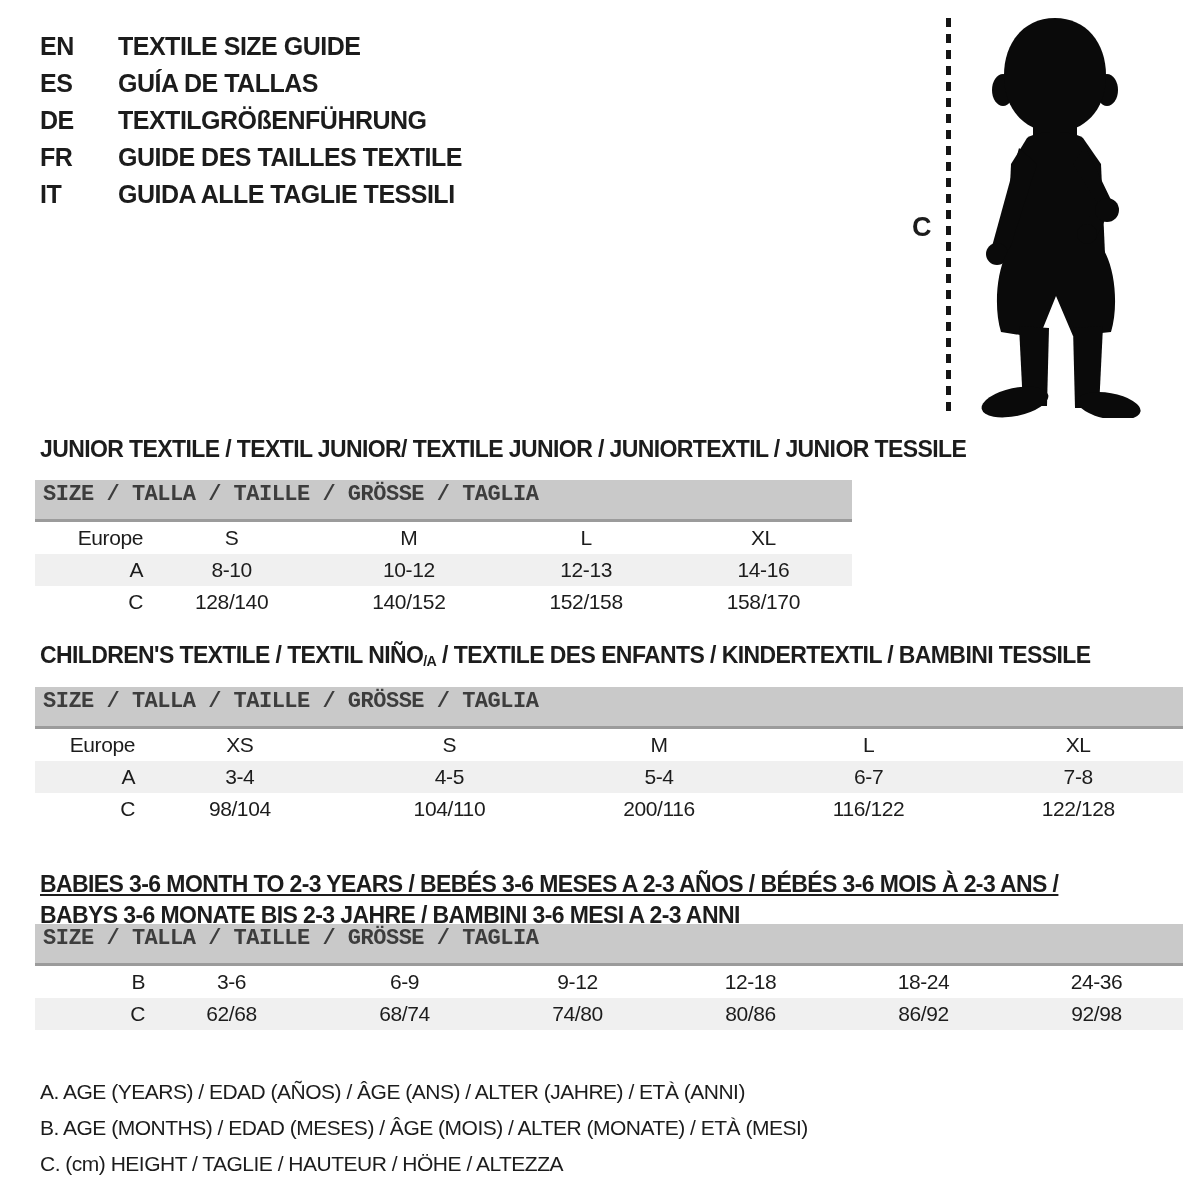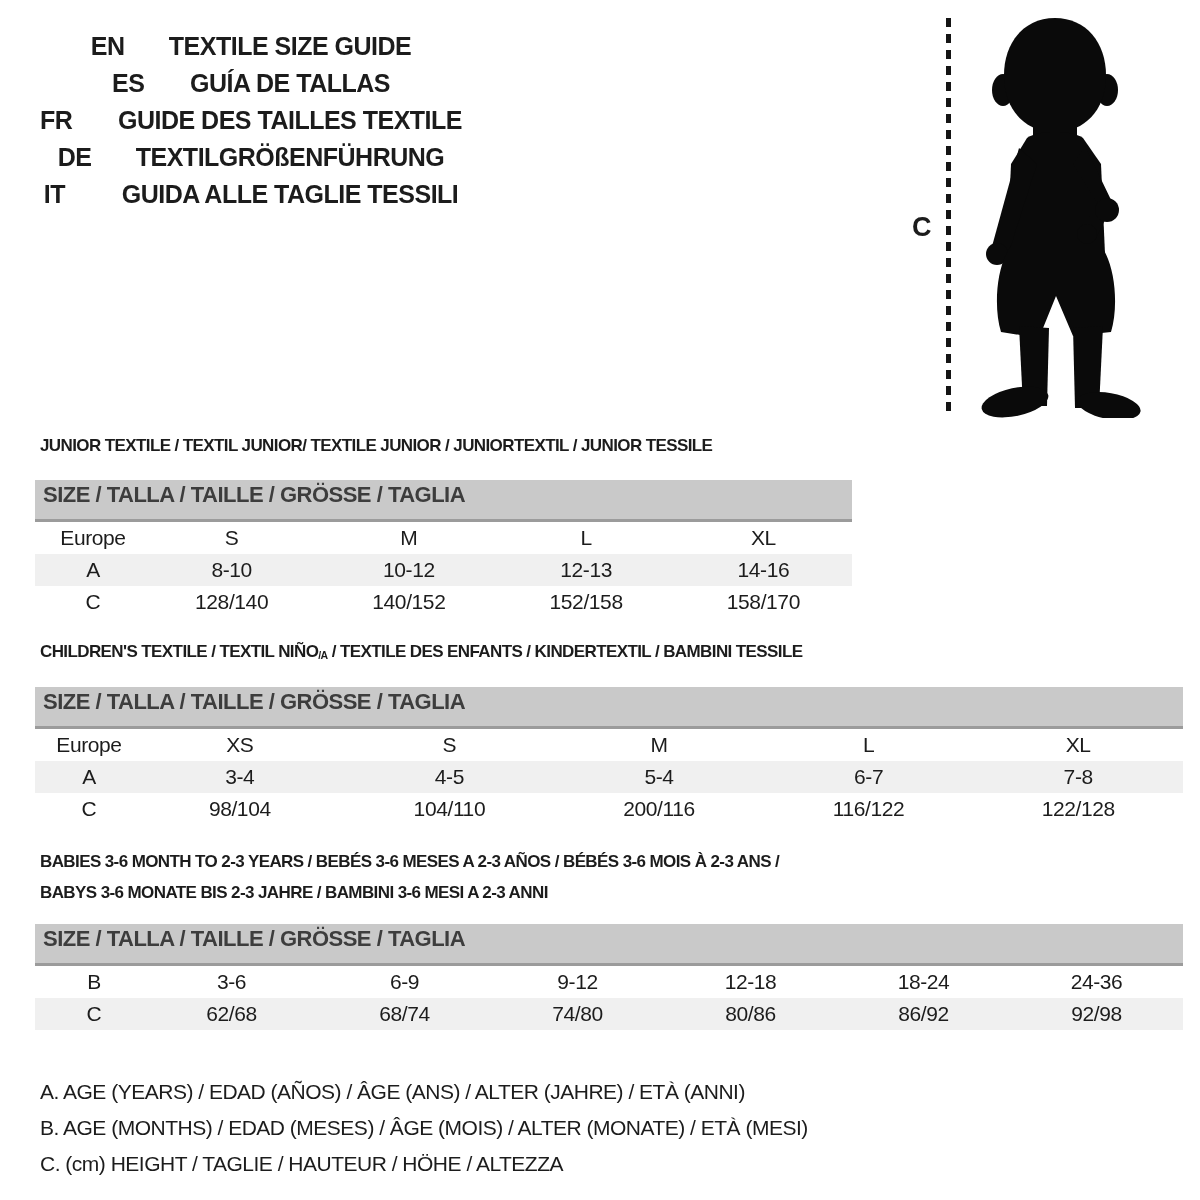--- a/index.html
+++ b/index.html
@@ -7,87 +7,88 @@
   body {
     width: 1200px; height: 1200px;
     position: relative;
     font-family: "Liberation Sans", sans-serif;
     color: #1c1c1c;
     overflow: hidden;
   }
 
   
   .langs { position: absolute; left: 40px; top: 28px; }
-  .lang-row { display: flex; height: 37px; align-items: center; justify-content: center; }
+  .lang-row { display: flex; height: 37px; align-items: center; }
   .lang-code { width: 78px; font-size: 25px; font-weight: bold; letter-spacing: -0.5px; }
   .lang-title { font-size: 25px; font-weight: bold; letter-spacing: -0.5px; }
 
   
   .height-line {
     position: absolute; left: 946px; top: 18px;
     width: 5px; height: 398px;
     background: repeating-linear-gradient(to bottom, #141414 0px, #141414 9px, transparent 9px, transparent 16px);
   }
   .c-label {
     position: absolute; left: 912px; top: 212px;
     font-size: 27px; font-weight: bold;
   }
   .silhouette { position: absolute; left: 966px; top: 14px; width: 178px; height: 404px; }
 
   
-  .sec-title { position: absolute; left: 40px; font-size: 17px; font-weight: bold; letter-spacing: -0.6px; white-space: nowrap; }
+  .sec-title { position: absolute; left: 40px; font-size: 23px; font-weight: bold; letter-spacing: -0.6px; white-space: nowrap; }
   .sec-title .sub { font-size: 0.62em; vertical-align: -0.22em; }
   .sec-title-junior   { top: 436px; }
   .sec-title-children { top: 642px; }
-  .sec-title-babies   { top: 846px; line-height: 31px; }
+  .sec-title-babies   { top: 869px; line-height: 31px; text-decoration: underline; }
 
   .sizetable { position: absolute; left: 35px; }
   .t-junior   { top: 480px; width: 817px; }
   .t-children { top: 687px; width: 1148px; }
   .t-babies   { top: 924px; width: 1148px; }
 
   .size-header {
     height: 42px; line-height: 30px;
     background: #c9c9c9;
     border-bottom: 3px solid #9b9b9b;
     padding-left: 8px;
     font-size: 22px; font-weight: bold; color: #3d3d3d;
     letter-spacing: -0.5px;
+    font-family: Liberation Mono, monospace;
   }
   .trow { display: grid; height: 32px; align-items: center; font-size: 21px; letter-spacing: -0.4px; }
   .t-junior   .trow { grid-template-columns: 108px repeat(4, 1fr); }
   .t-children .trow { grid-template-columns: 100px repeat(5, 1fr); }
   .t-babies   .trow { grid-template-columns: 110px repeat(6, 1fr); }
   .trow.shaded { background: #f0f0f0; }
   .cell { text-align: center; }
-  .cell.label { text-align: center; padding-left: 8px; }
+  .cell.label { text-align: right; padding-left: 8px; }
 
   
   .legend { position: absolute; left: 40px; top: 1074px; }
   .legend-line { font-size: 21px; font-weight: normal; letter-spacing: -0.5px; height: 36px; line-height: 36px; white-space: nowrap; }
 </style>
 </head>
 <body>
 
 <div class="langs">
   <div class="lang-row">
     <span class="lang-code">EN</span>
     <span class="lang-title">TEXTILE SIZE GUIDE</span>
   </div>
   <div class="lang-row">
     <span class="lang-code">ES</span>
     <span class="lang-title">GUÍA DE TALLAS</span>
   </div>
   <div class="lang-row">
+    <span class="lang-code">DE</span>
+    <span class="lang-title">TEXTILGRÖßENFÜHRUNG</span>
+  </div>
+  <div class="lang-row">
     <span class="lang-code">FR</span>
     <span class="lang-title">GUIDE DES TAILLES TEXTILE</span>
-  </div>
-  <div class="lang-row">
-    <span class="lang-code">DE</span>
-    <span class="lang-title">TEXTILGRÖßENFÜHRUNG</span>
   </div>
   <div class="lang-row">
     <span class="lang-code">IT</span>
     <span class="lang-title">GUIDA ALLE TAGLIE TESSILI</span>
   </div>
 </div>
 
 <div class="height-line"></div>
 <div class="c-label">C</div>
 <svg class="silhouette" viewBox="0 0 176 404" aria-hidden="true">

